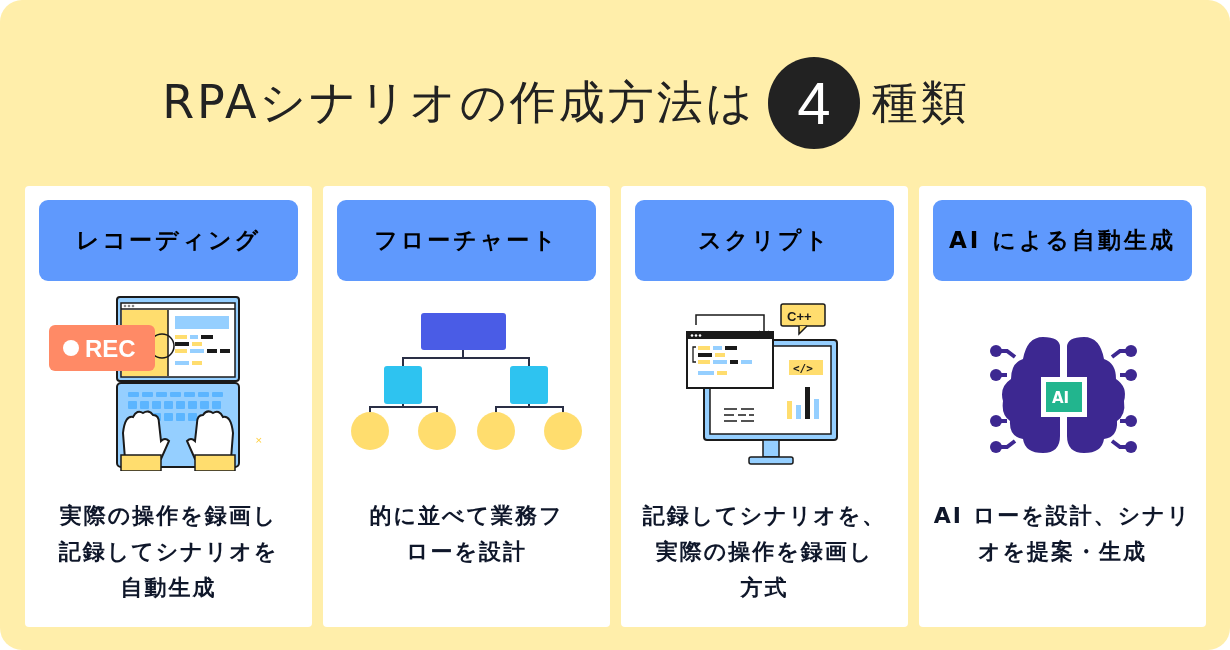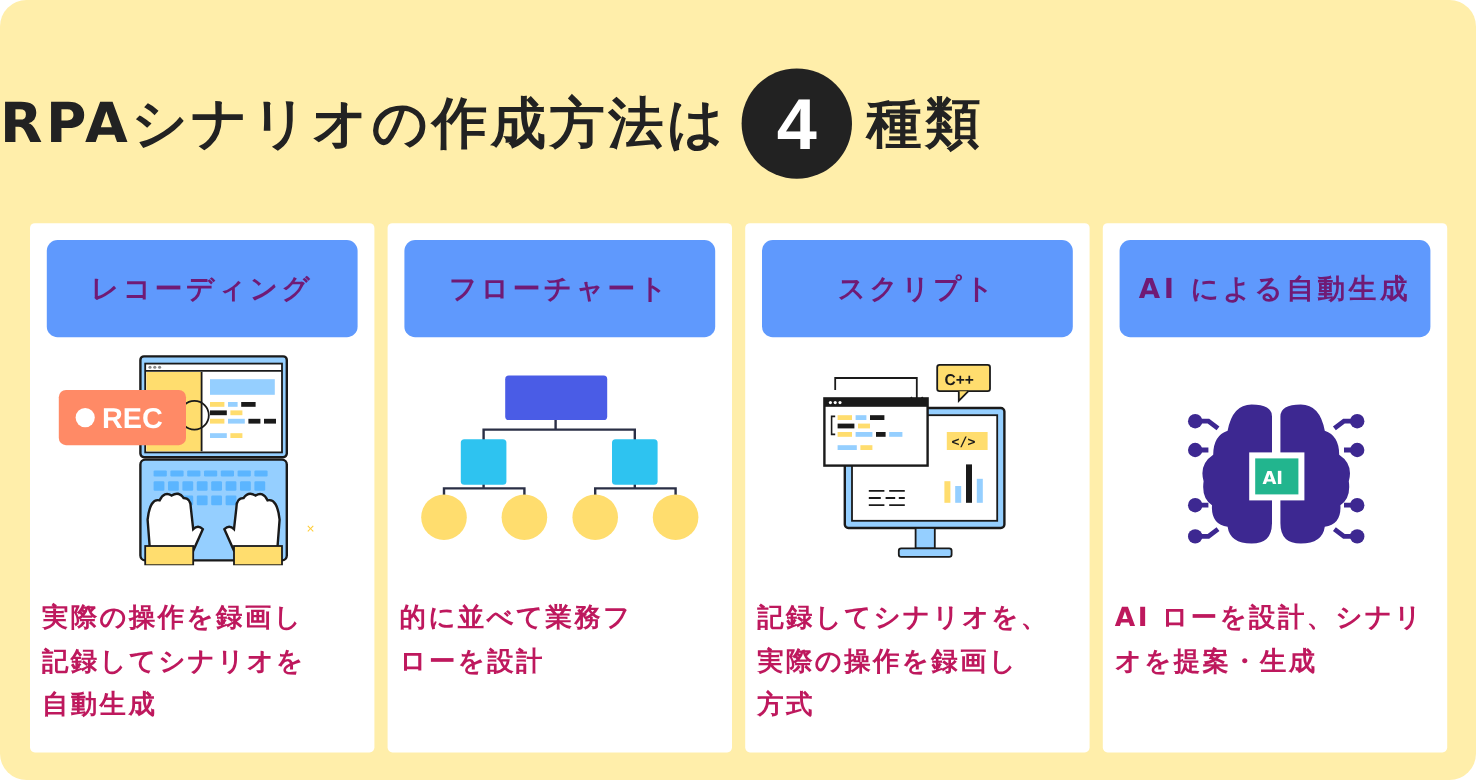--- a/index.html
+++ b/index.html
@@ -4,44 +4,44 @@
 <style>
   * { box-sizing: border-box; margin: 0; padding: 0; }
   html, body { width: 1230px; height: 650px; overflow: hidden; background: #ffffff; }
   body { font-family: "DejaVu Sans", "Liberation Sans", sans-serif; }
   .frame {
     position: absolute; left: 0; top: 0; width: 1230px; height: 650px;
     background: #ffeeaa; border-radius: 22px;
   }
   .title {
     position: absolute; left: 0; top: 58px; width: 1132px; height: 90px;
-    display: flex; align-items: center; justify-content: flex-start;
-    color: #222222; font-weight: bold; font-size: 46px; letter-spacing: 3px;
+    display: flex; align-items: center; justify-content: center;
+    color: #222222; font-weight: normal; font-size: 46px; letter-spacing: 3px;
   }
   .title .num {
     display: inline-flex; align-items: center; justify-content: center;
     width: 92px; height: 92px; border-radius: 50%; background: #222222;
     color: #ffffff; font-size: 60px; margin: 0 12px; letter-spacing: 0;
     font-family: "Liberation Sans", sans-serif;
   }
   .card {
     position: absolute; top: 186px; width: 287px; height: 441px;
     background: #ffffff; border-radius: 4px;
   }
   .pill {
     position: absolute; left: 14px; top: 14px; width: 259px; height: 81px;
     background: #5f99fd; border-radius: 9px;
     display: flex; align-items: center; justify-content: center;
-    color: #701a75; font-weight: bold; font-size: 23px; letter-spacing: 3px;
+    color: #000000; font-weight: bold; font-size: 23px; letter-spacing: 3px;
   }
   .illus { position: absolute; left: 0; top: 105px; width: 287px; height: 180px; }
   .illus svg { display: block; width: 287px; height: 180px; }
   .desc {
     position: absolute; left: 10px; top: 312px; width: 267px;
-    color: #be185d; font-weight: bold; font-size: 22px;
+    text-align: center; color: #0f172a; font-weight: bold; font-size: 22px;
     line-height: 36px; letter-spacing: 2px;
   }
 </style>
 </head>
 <body>
 
 <div class="frame"></div>
 
 <div class="title">
   <span>RPAシナリオの作成方法は</span>

